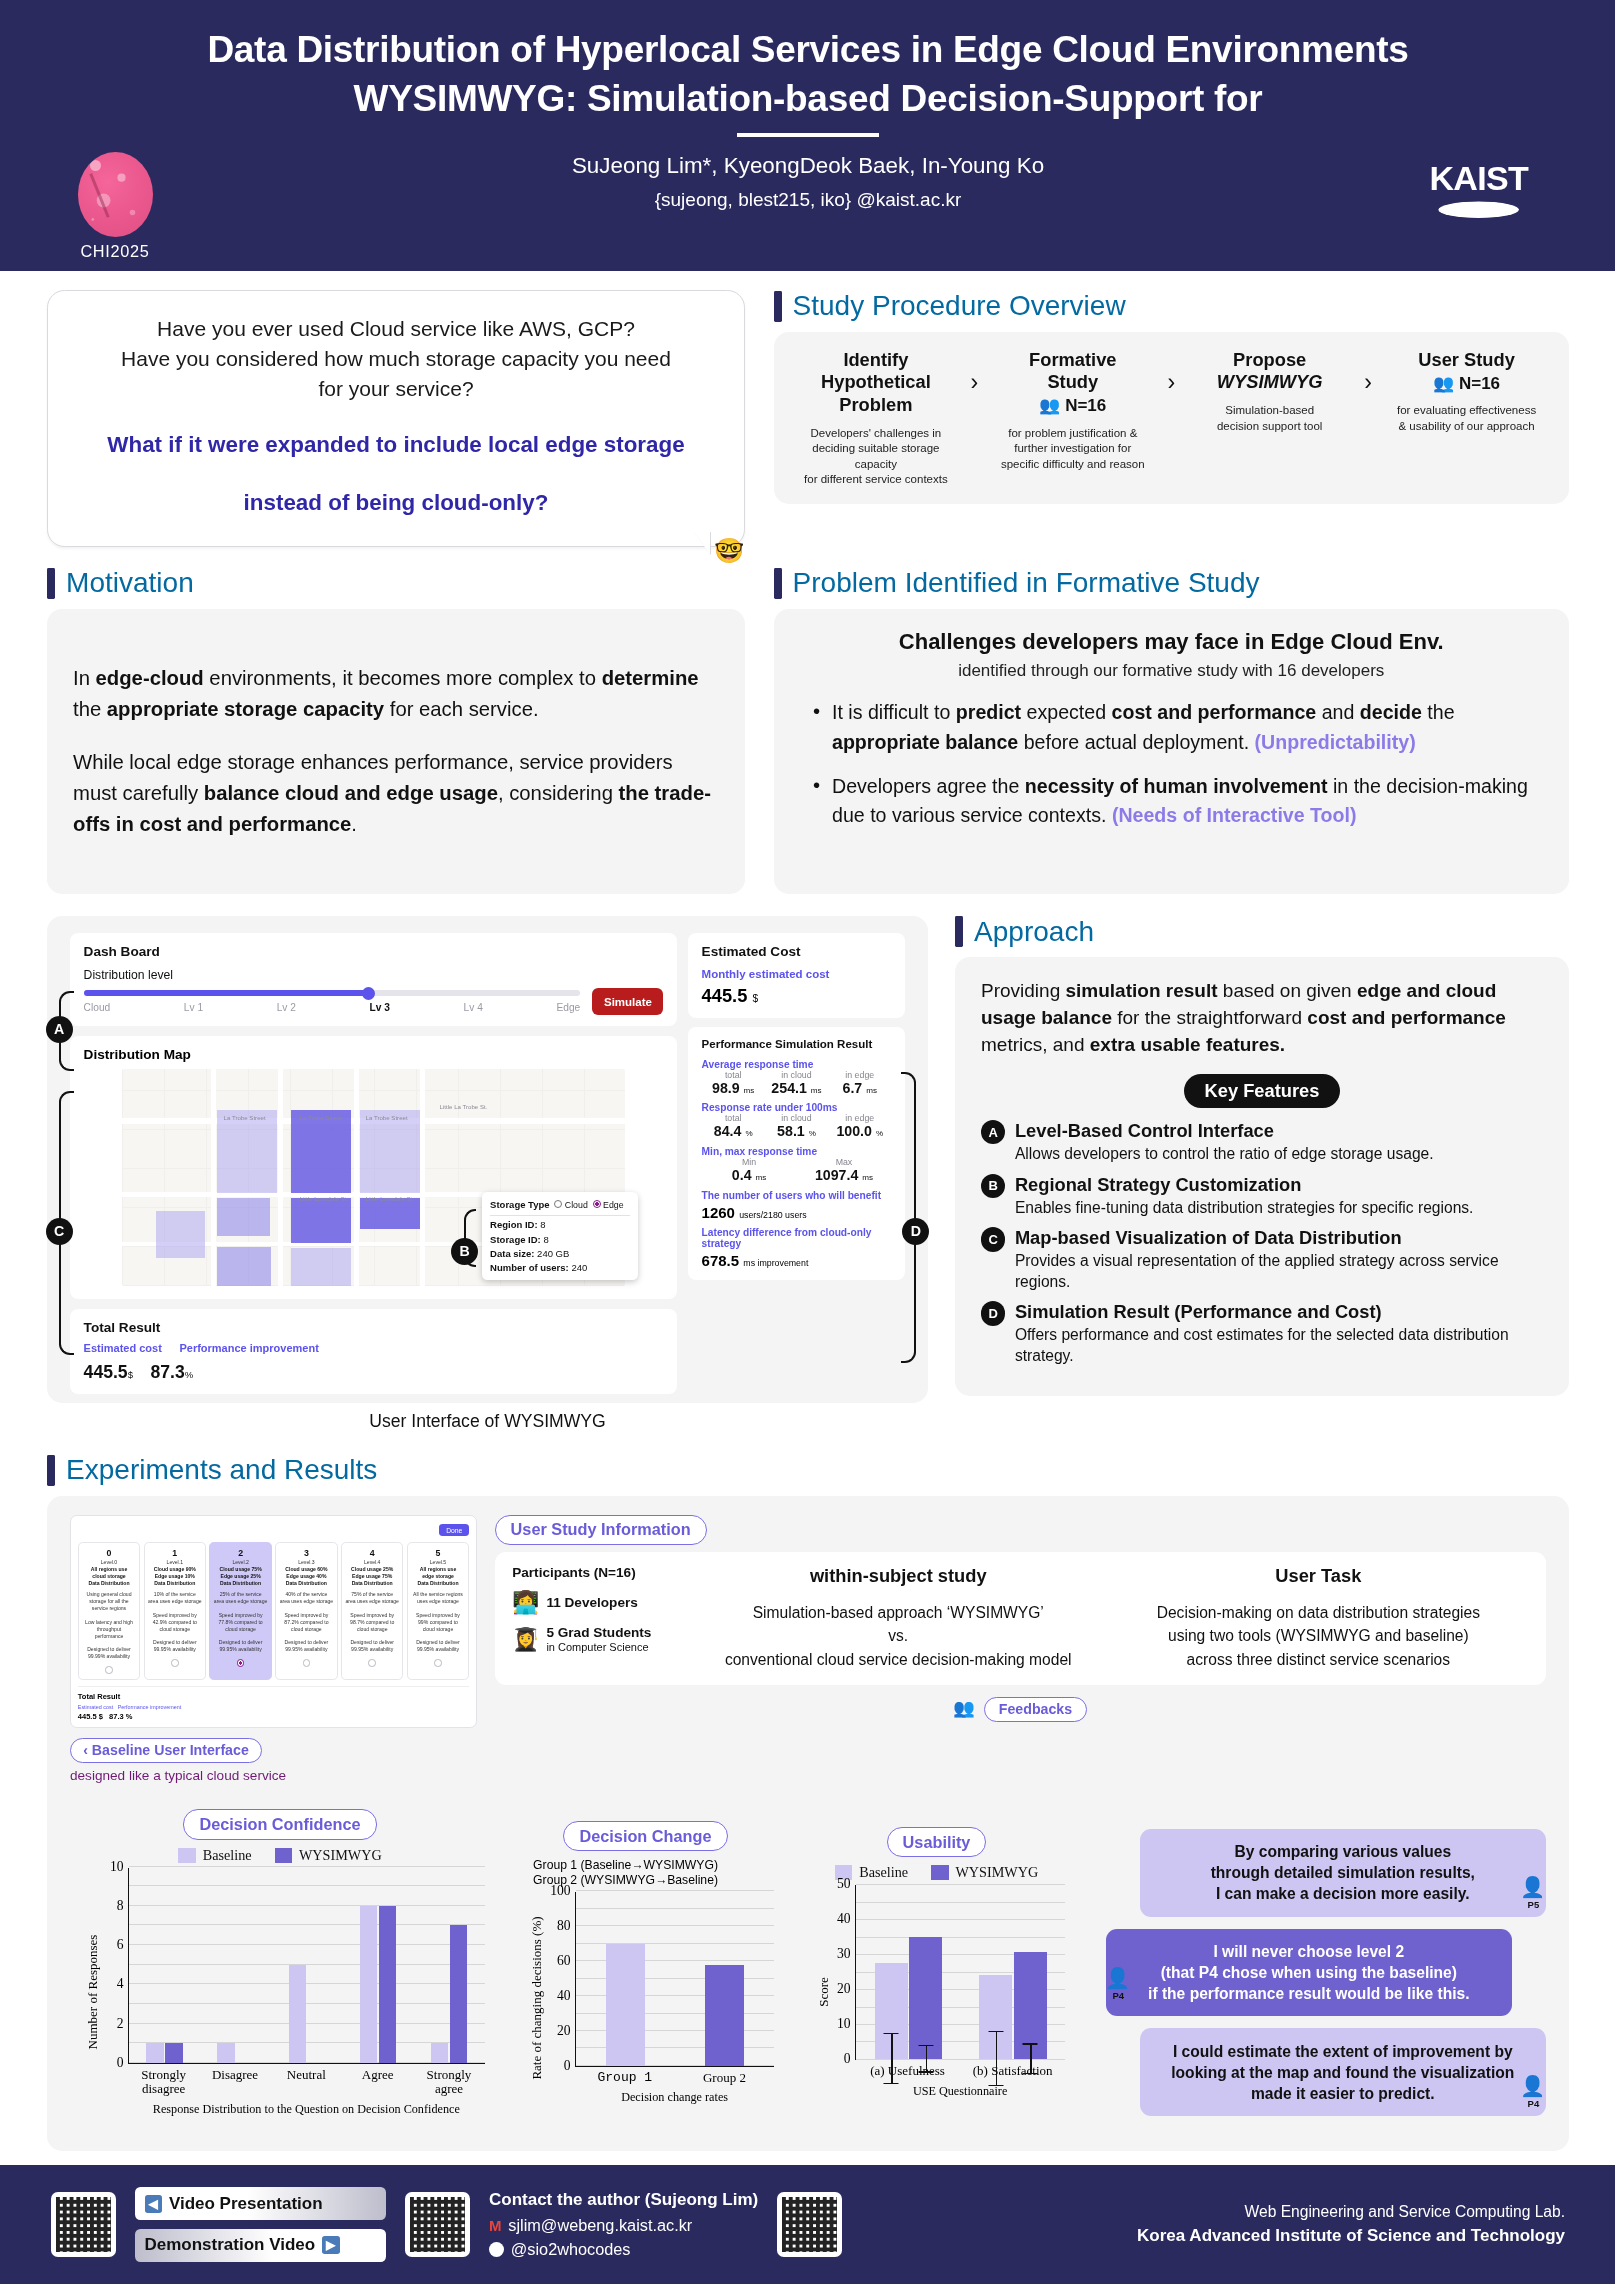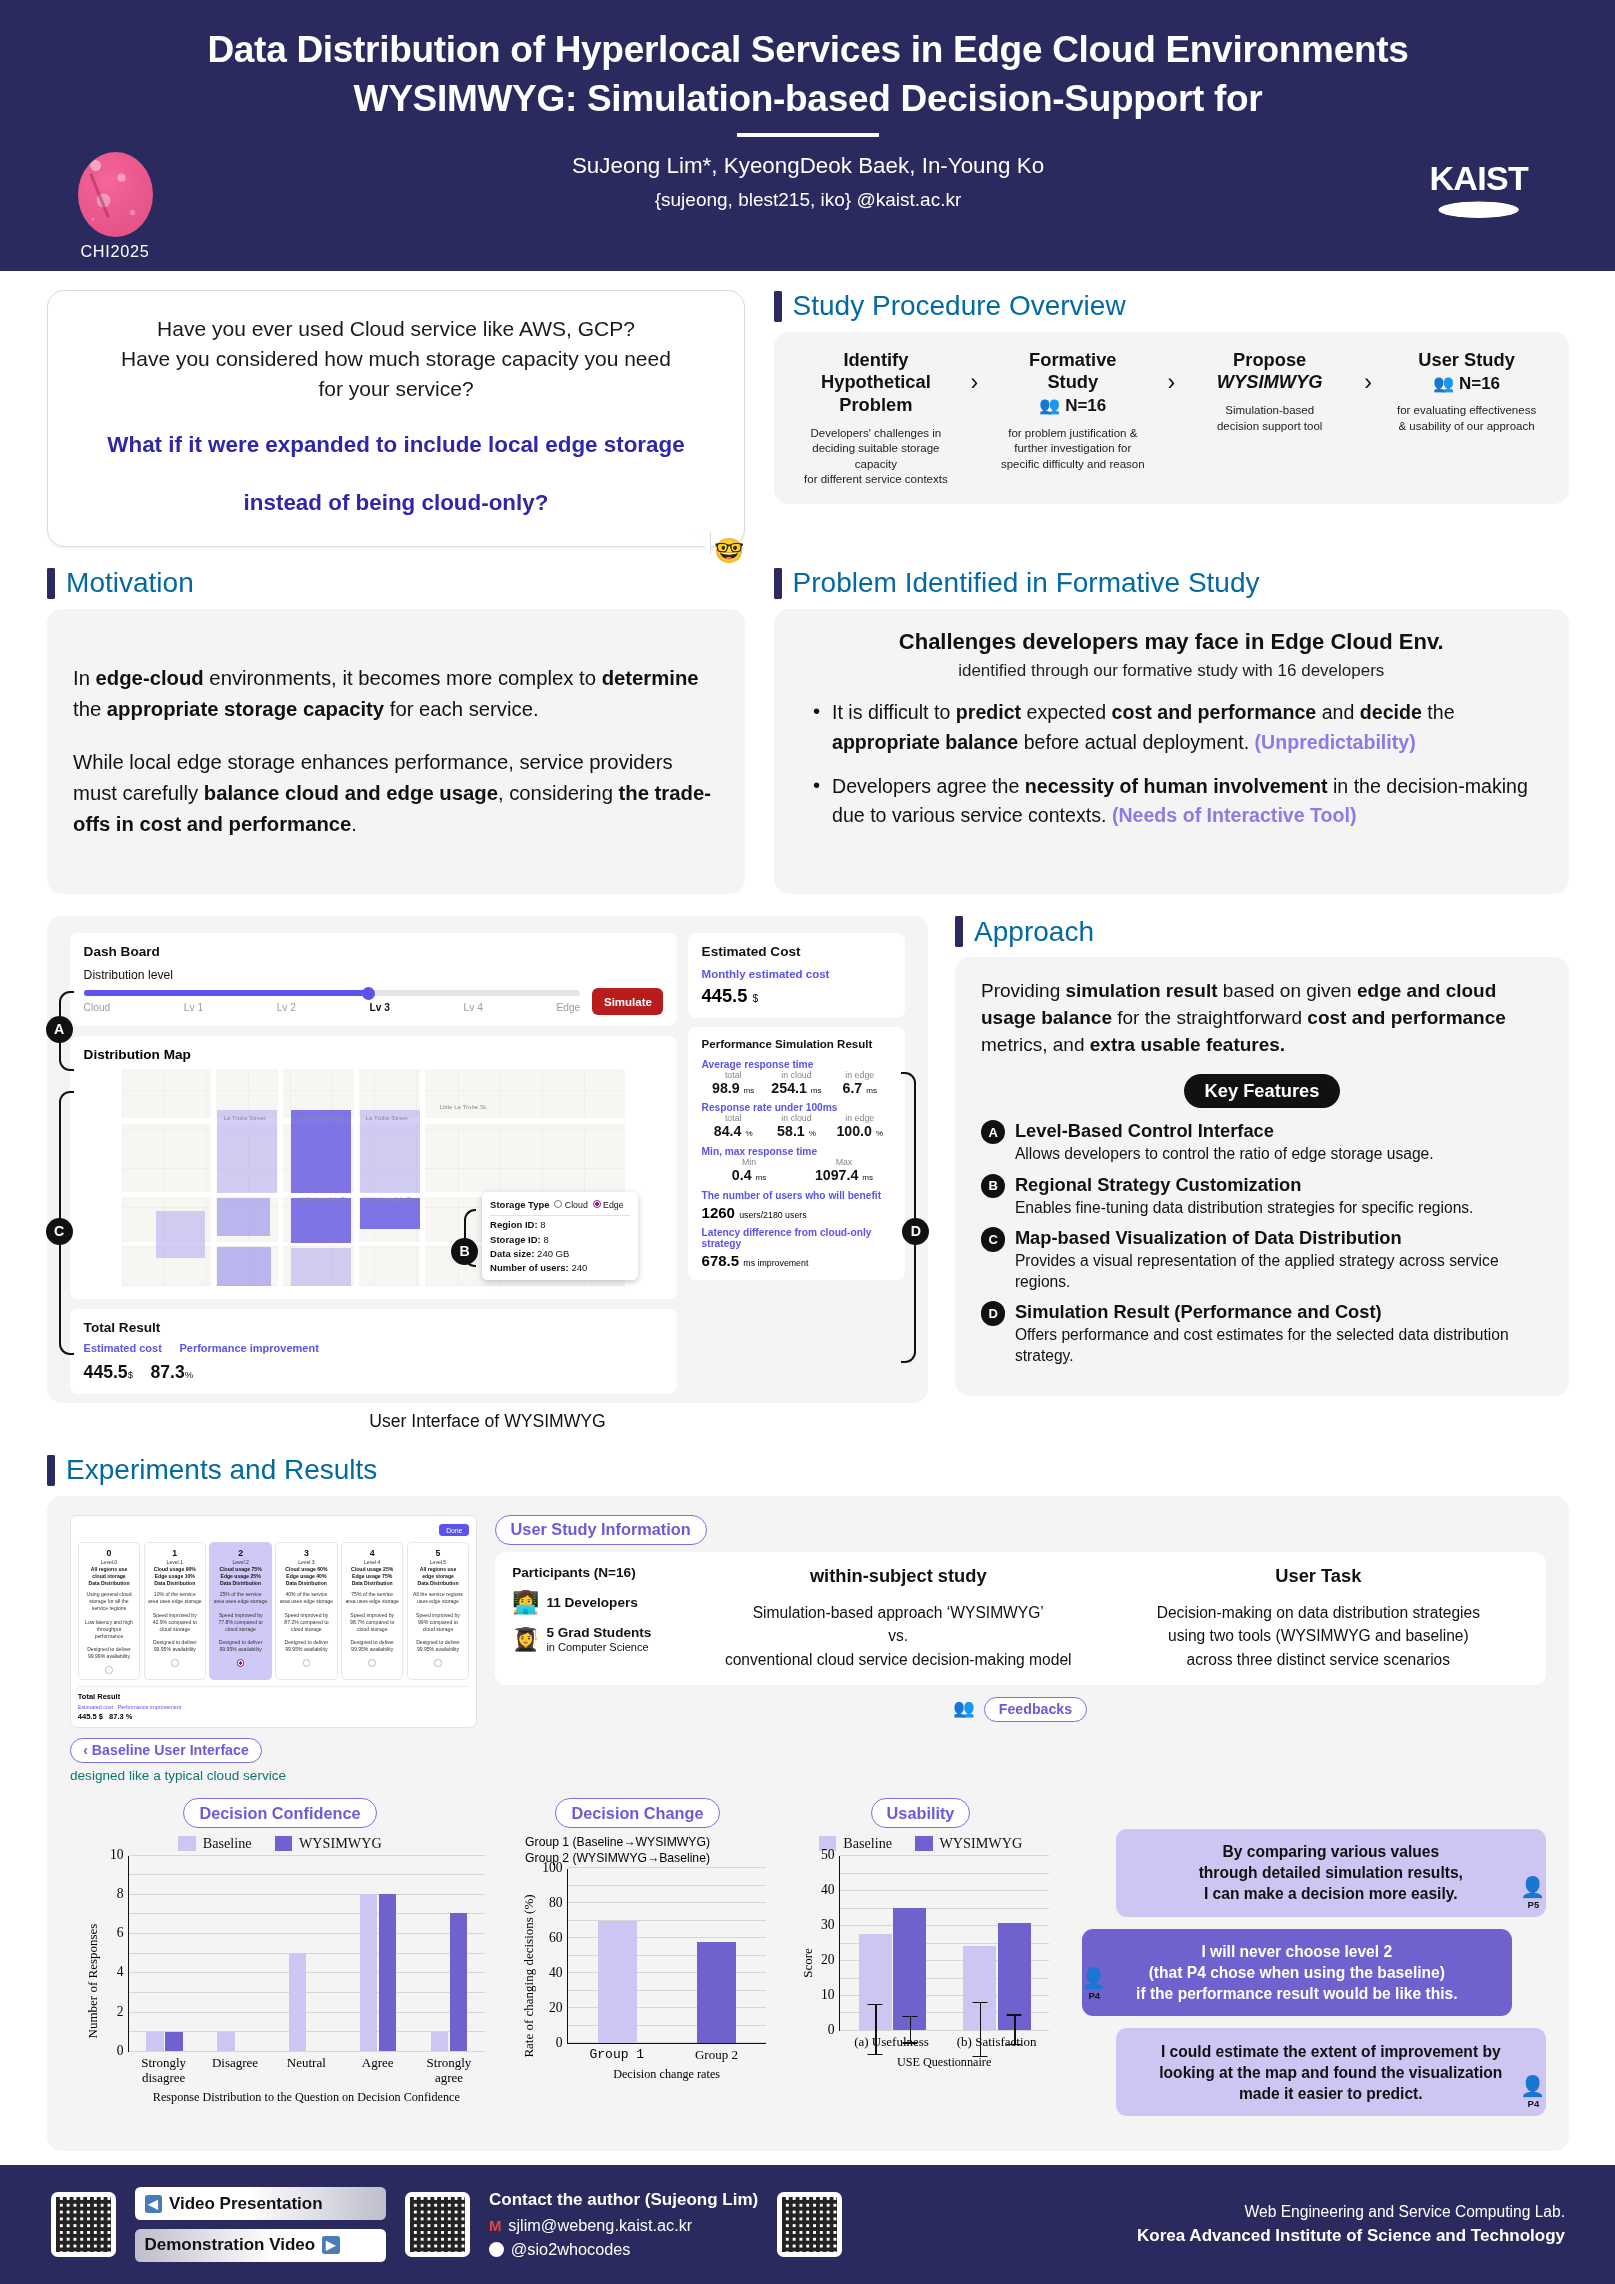--- a/index.html
+++ b/index.html
@@ -240,23 +240,23 @@
   .info-box { background:#fff; border-radius: 11px; padding: 13.6px 17.6px; margin-top: 6.8px; display:flex; }
   .info-left { width: 176px; }
   .info-left .pt { font-size: 13.6px; font-weight: 700; color:#111; }
   .info-pers { display:flex; align-items:center; gap: 6.8px; margin-top: 9.5px; }
   .info-pers .em { font-size: 22px; }
   .info-pers .lb { font-size: 13.6px; font-weight: 700; color:#111; line-height:1.15; }
   .info-pers .lb small { font-size: 11px; font-weight: 400; display:block; }
   .info-mid, .info-rt { flex:1; text-align:center; }
   .info-h { font-size: 18.3px; font-weight: 700; color:#111; }
   .info-b { font-size: 15.6px; color:#111; line-height:1.5; margin-top: 13.6px; }
-  .baseline-note { font-size: 13.6px; color:#0f766e; margin-top: 5.4px; }
-
-  .charts { display: flex; margin-top: 15px; gap: 12px; }
+  .baseline-note { font-size: 13.6px; color:#701a75; margin-top: 5.4px; }
+
+  .charts { display: flex; margin-top: 15px; gap: 20px; align-items: center; }
   .chart-col { position: relative; }
   .chart-pill-wrap { text-align:center; margin-bottom: 6.8px; }
   .legend { display:flex; justify-content:center; gap: 23px; align-items:center; margin-bottom: 4.1px; }
   .legend .sw { width: 17.6px; height: 15px; display:inline-block; }
   .legend .lt { font-size: 14.2px; font-family: "Liberation Serif", serif; color:#111; }
   .legend2 { display:block; margin-bottom: 4.1px; padding-left: 16.3px;}
   .legend2 .lrow { display:flex; align-items:center; gap: 6.8px; margin-bottom: 1.4px; }
   .legend2 .lt { font-size: 12.2px; font-family:Liberation Sans, sans-serif; }
   .plot { position: relative; font-family: "Liberation Serif", serif; }
   .ylab {

